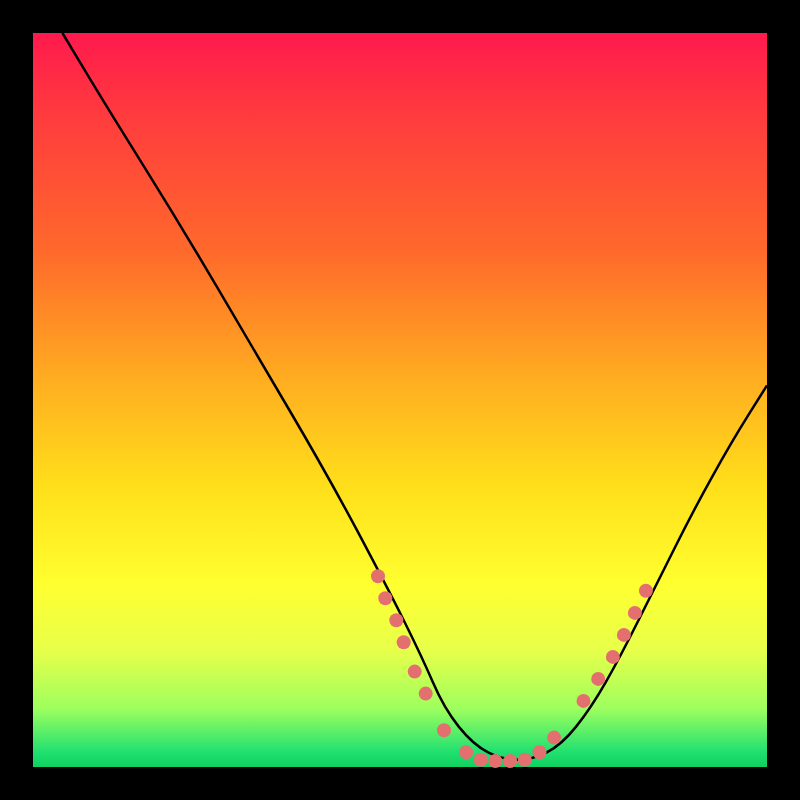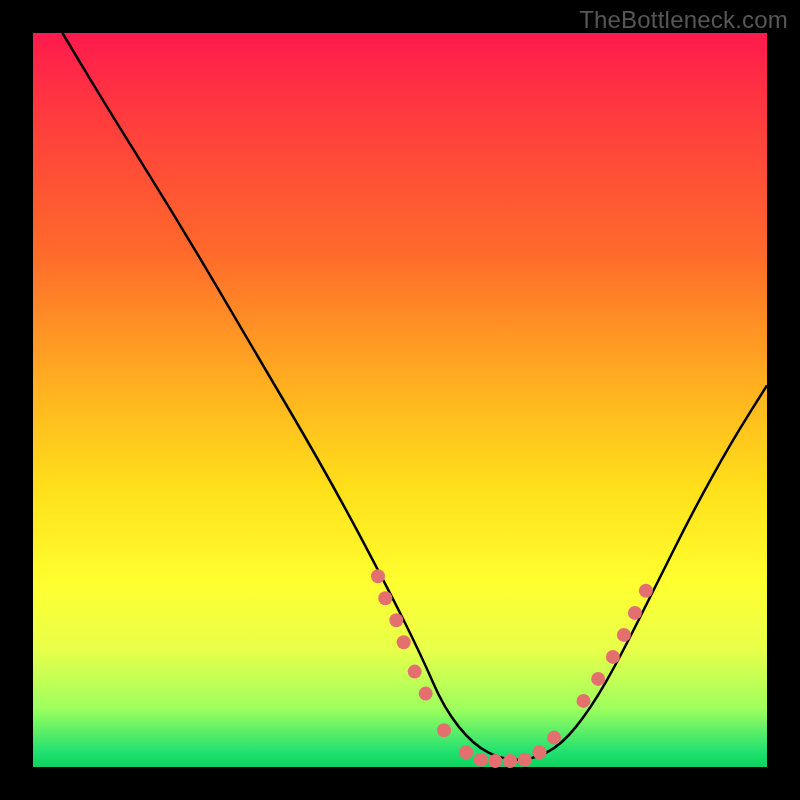--- a/index.html
+++ b/index.html
@@ -74,14 +74,13 @@
         <circle cx="521.1" cy="704.6" r="7" fill="#e46f6f"></circle>
         <circle cx="550.5" cy="667.9" r="7" fill="#e46f6f"></circle>
         <circle cx="565.2" cy="645.9" r="7" fill="#e46f6f"></circle>
         <circle cx="579.9" cy="623.9" r="7" fill="#e46f6f"></circle>
         <circle cx="590.9" cy="601.9" r="7" fill="#e46f6f"></circle>
         <circle cx="601.9" cy="579.9" r="7" fill="#e46f6f"></circle>
         <circle cx="612.9" cy="557.8" r="7" fill="#e46f6f"></circle>
       </g>
   </svg>
 
-  <div class="watermark">TheBottleneck.com</div>
 </div>
 
 </body></html>

